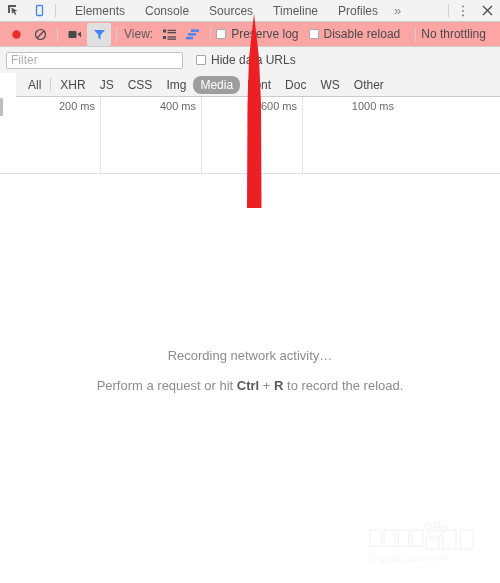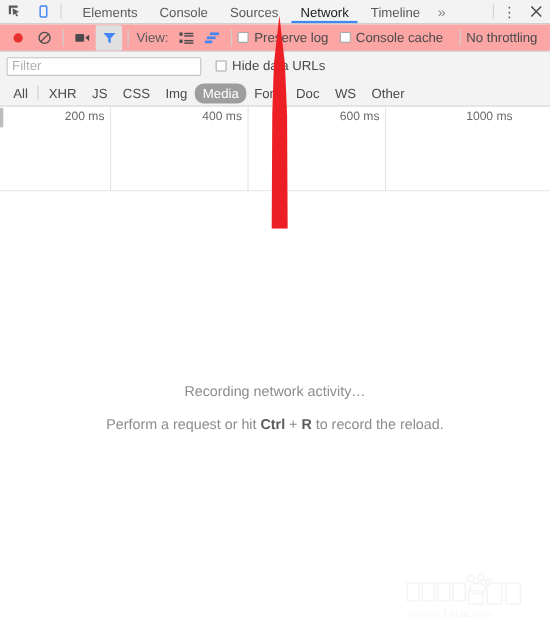--- a/index.html
+++ b/index.html
@@ -190,20 +190,21 @@
 
   
   .typesbar {
     height: 24px;
     background: #f3f3f3;
     border-bottom: 1px solid #cdcdcd;
     display: flex;
     align-items: center;
     padding-left: 5px;
     box-sizing: border-box;
+    margin-left: 16px;
   }
   .type-item {
     font-size: 12px;
     color: #4a4a4a;
     padding: 2px 7px;
     border-radius: 8px;
     cursor: pointer;
     white-space: nowrap;
   }
   .type-item.selected {
@@ -221,21 +222,20 @@
   .timeline {
     height: 77px;
     background: #fff;
     border-bottom: 1px solid #e0e0e0;
     position: relative;
     box-sizing: border-box;
   }
   .ruler-row {
     display: flex;
     height: 100%;
-    gap: 24px;
   }
   .ruler-cell {
     border-right: 1px solid #e4e4e4;
     box-sizing: border-box;
     position: relative;
     height: 77px;
   }
   .ruler-cell .tick-label {
     position: absolute;
     top: 3px;
@@ -332,25 +332,25 @@
   <div class="tabs">
     <div class="tab">
         <span>Elements</span>
       </div>
     <div class="tab">
         <span>Console</span>
       </div>
     <div class="tab">
         <span>Sources</span>
       </div>
-    <div class="tab active">
-        <span>Network</span>
+    <div class="tab">
+        <span>Timeline</span>
       </div>
     <div class="tab">
-        <span>Timeline</span>
+        <span>Profiles</span>
       </div>
     <div class="tab-more">»</div>
   </div>
 
   <div class="tabbar-right">
     <div class="tb-sep"></div>
     <div class="dots-icon">⋮</div>
     <div class="close-icon">
       <svg width="11" height="11" viewBox="0 0 11 11">
         <path d="M1 1 L10 10 M10 1 L1 10" stroke="#4a4a4a" stroke-width="1.3" fill="none"></path>
@@ -414,21 +414,21 @@
 
   <div class="bar-sep"></div>
 
   <div class="cb-wrap">
     <span class="cbox"></span>
     <span class="cb-text">Preserve log</span>
   </div>
 
   <div class="cb-wrap">
     <span class="cbox"></span>
-    <span class="cb-text">Console cache</span>
+    <span class="cb-text">Disable reload</span>
   </div>
 
   <div class="bar-sep"></div>
 
   <span class="throttle">No throttling</span>
 </div>
 
 <div class="filterbar">
   <input class="filter-input" type="text" placeholder="Filter" style="">
   <div class="hide-urls">

